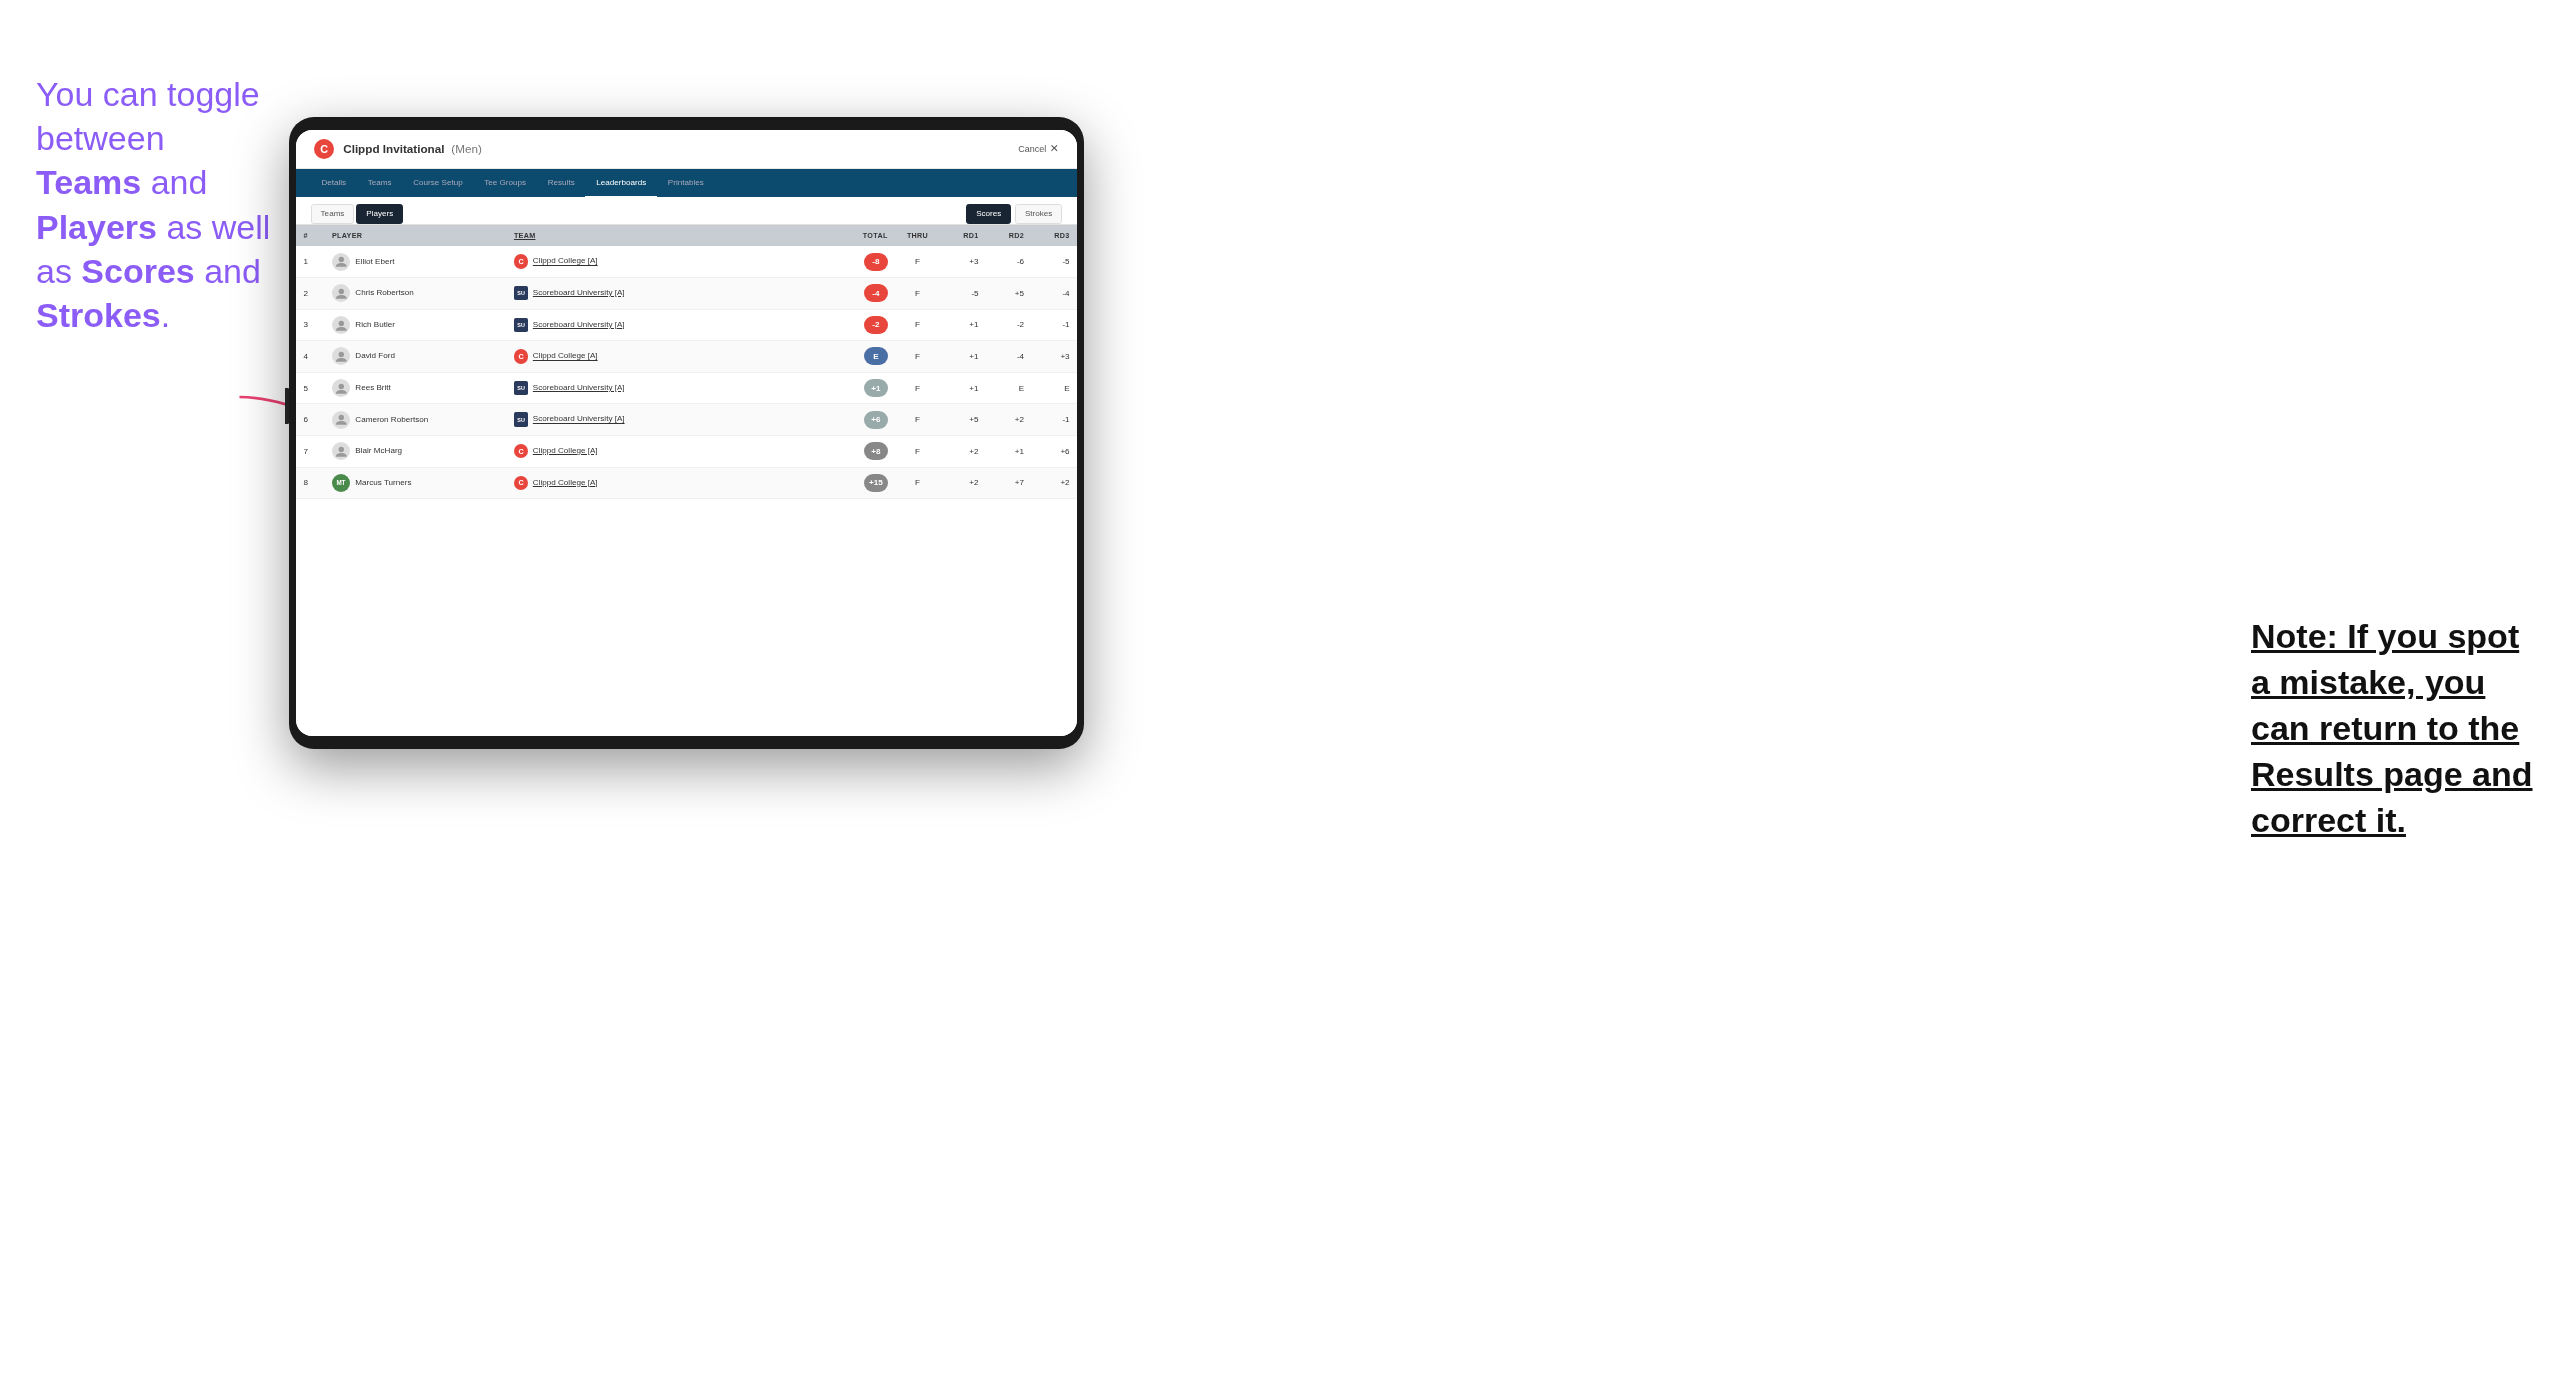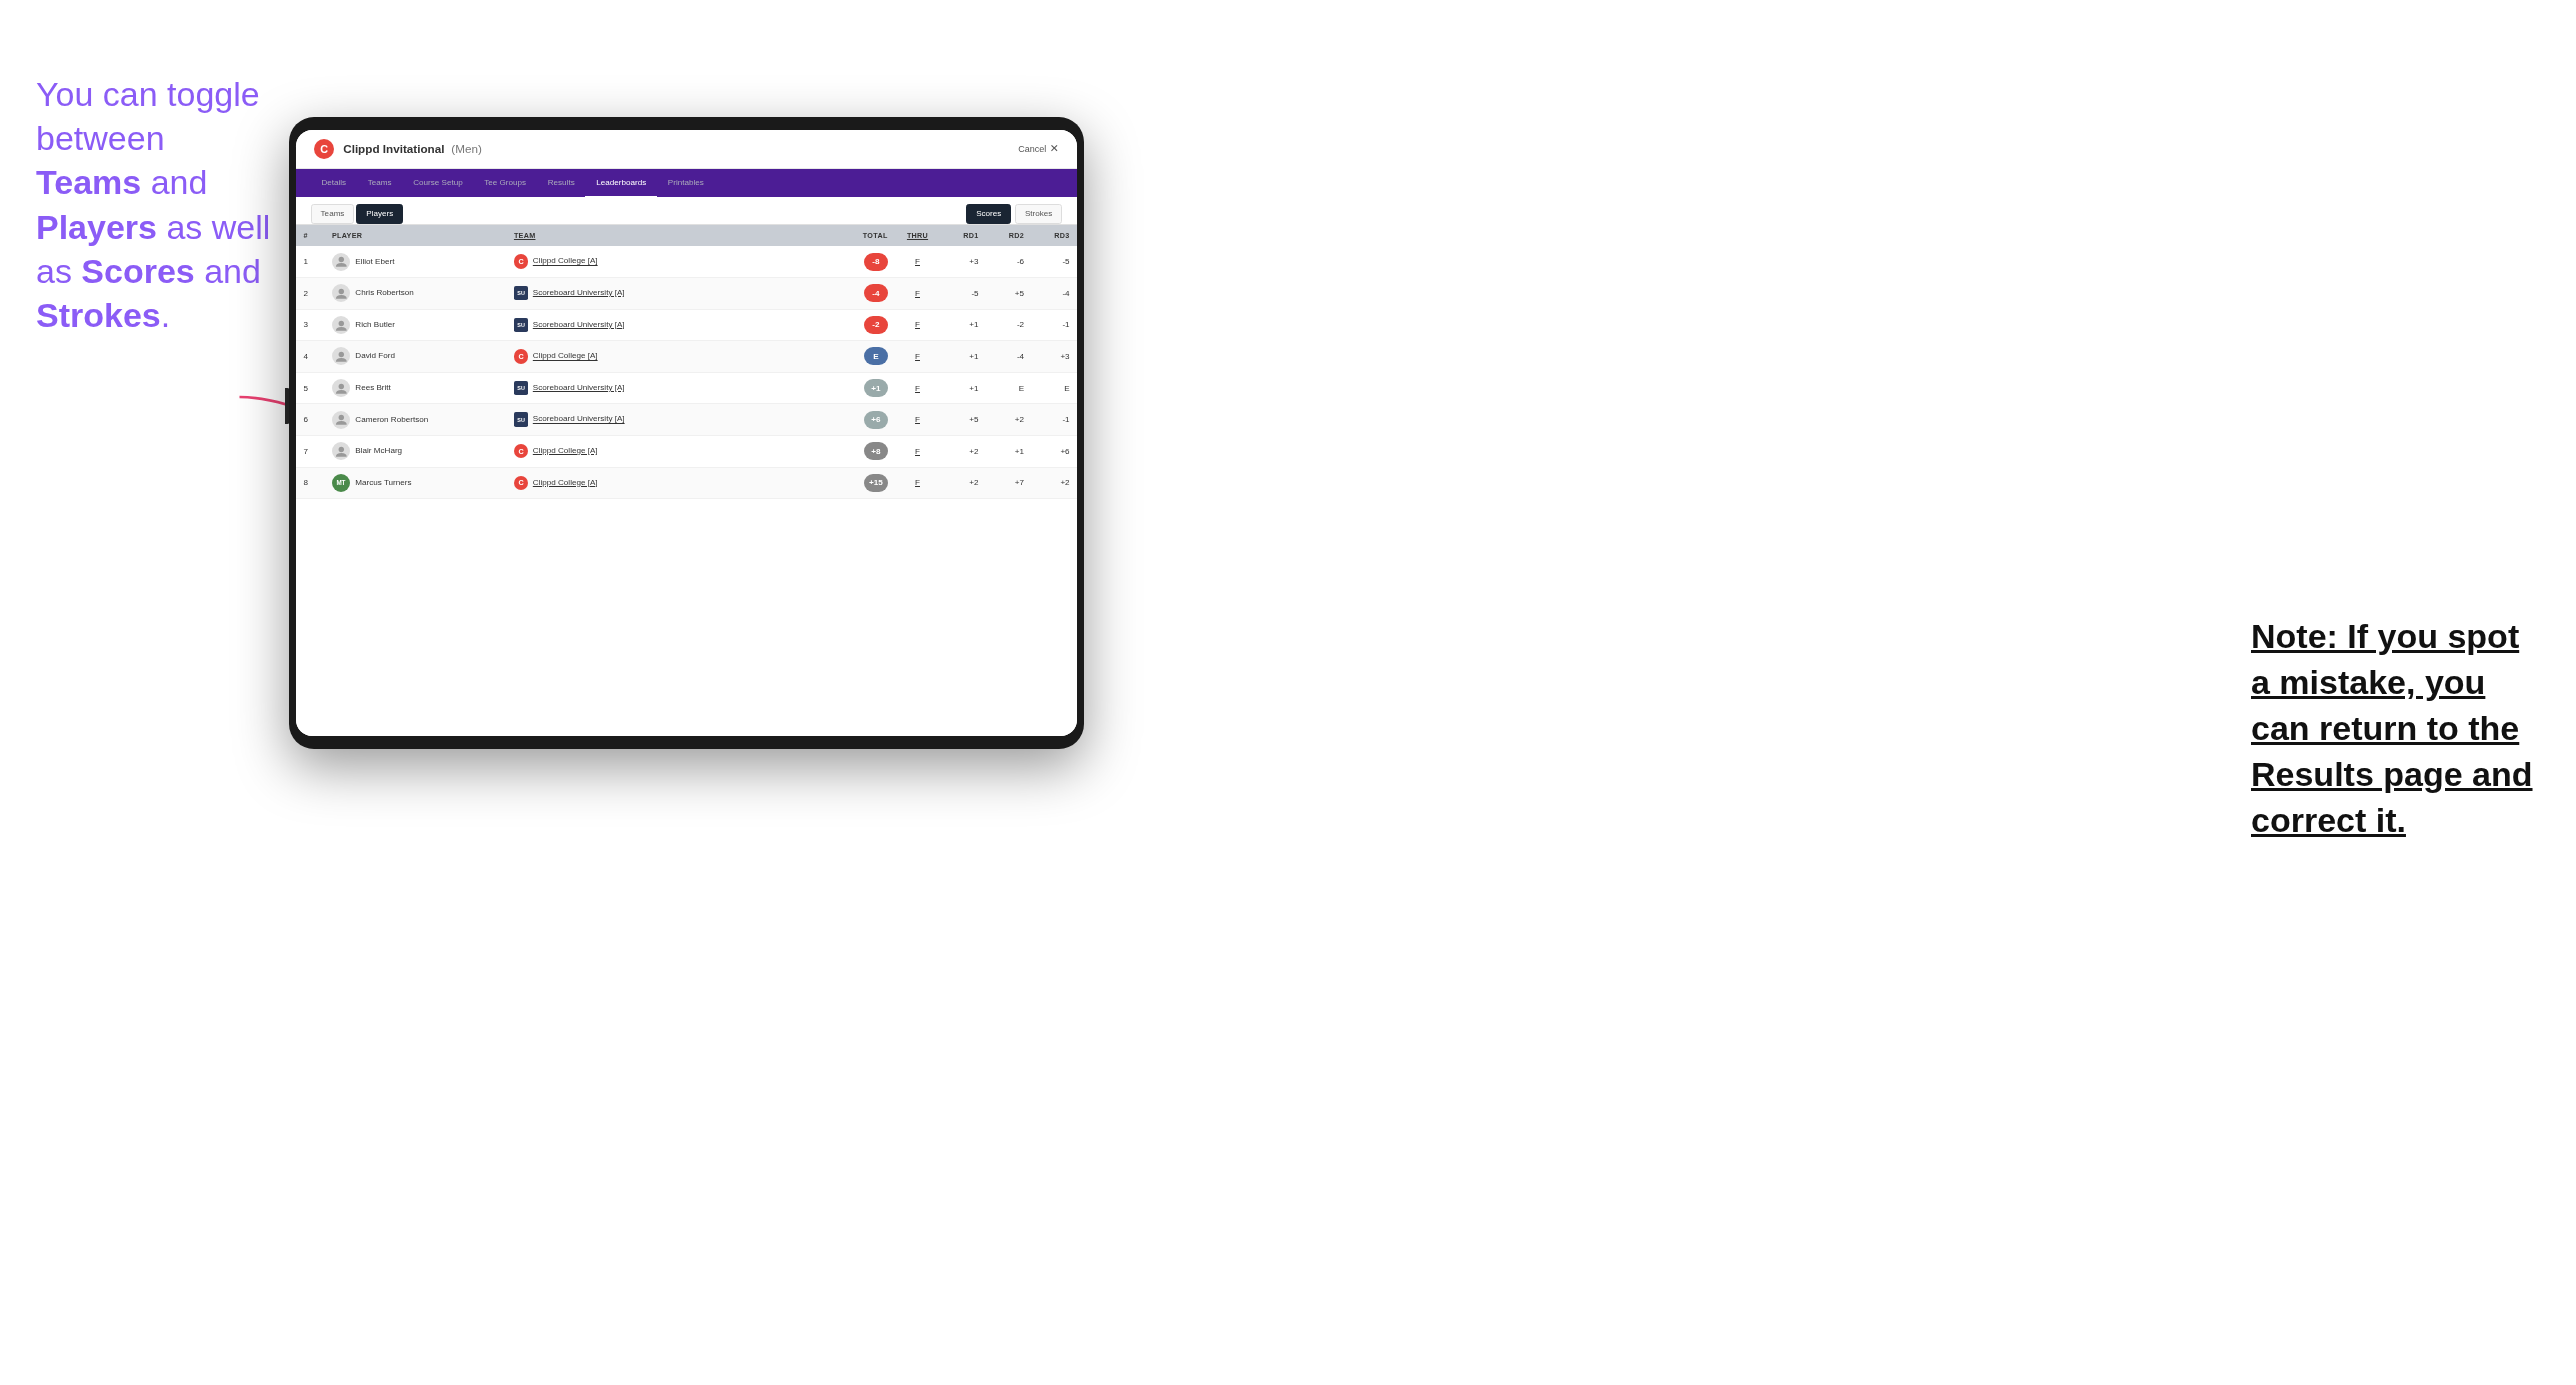--- a/index.html
+++ b/index.html
@@ -171,21 +171,21 @@
       font-size: 9px;
       color: #555;
       display: flex;
       align-items: center;
       gap: 3.6px;
       cursor: pointer;
     }
 
     
     .tab-bar {
-      background: #4c1d95;
+      background: #0c4a6e;
       display: flex;
       padding: 0 14.4px;
       flex-shrink: 0;
     }
     .tab-item {
       font-size: 8.1px;
       color: #aab;
       padding: 9px 10.8px;
       cursor: pointer;
       border-bottom: 1.8px solid transparent;
@@ -301,21 +301,21 @@
     }
     .score-red { background: #e8453c; }
     .score-blue { background: #4a6fa5; }
     .score-gray { background: #9aa; }
     .score-darkgray { background: #888; }
 
     .col-num { width: 22.6px; }
     .col-player { width: 144px; }
     .col-team { width: 253px; text-decoration: underline; }
     .col-total { width: 54px; text-align: right; }
-    .col-thru { width: 36px; text-align: center; text-decoration: underline; }
+    .col-thru { width: 36px; text-align: center; }
     .col-rd { width: 36px; text-align: right; }
 
     
     .marcus-avatar {
       background: #4a8a4a;
       color: white;
       font-size: 6.3px;
       font-weight: 700;
     }
 

